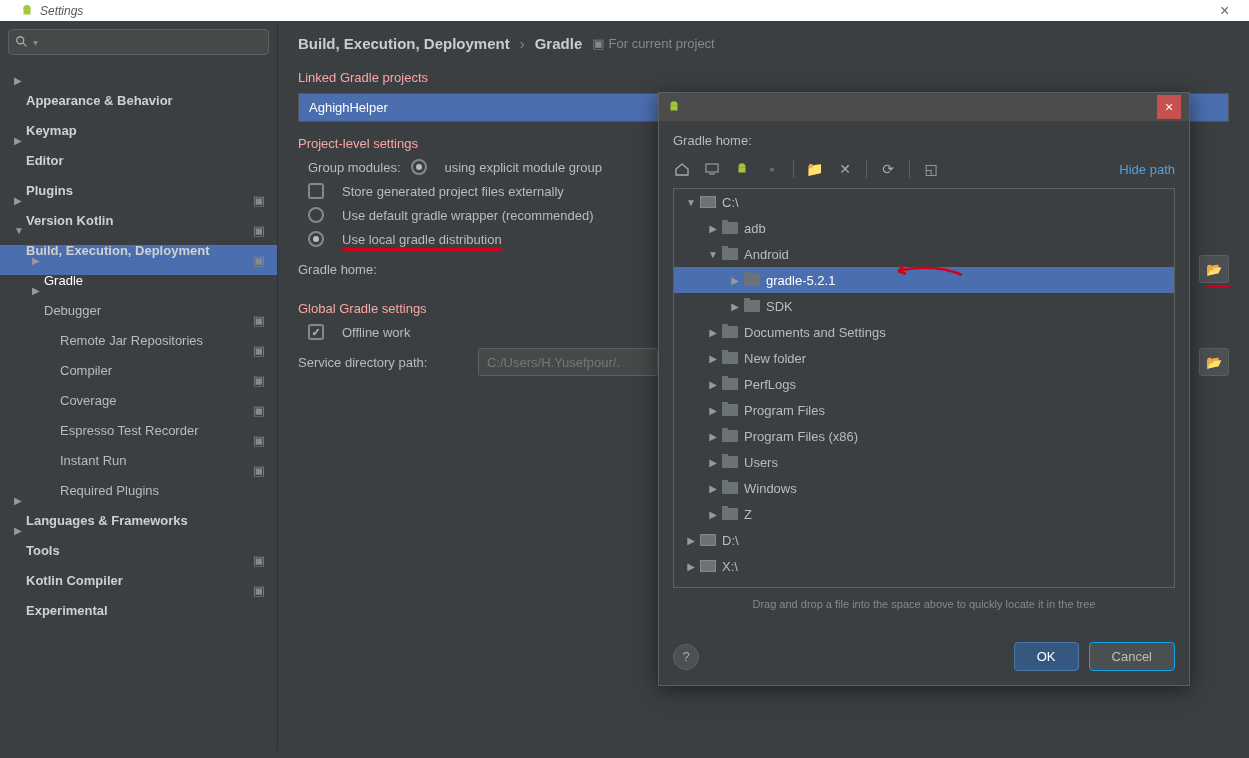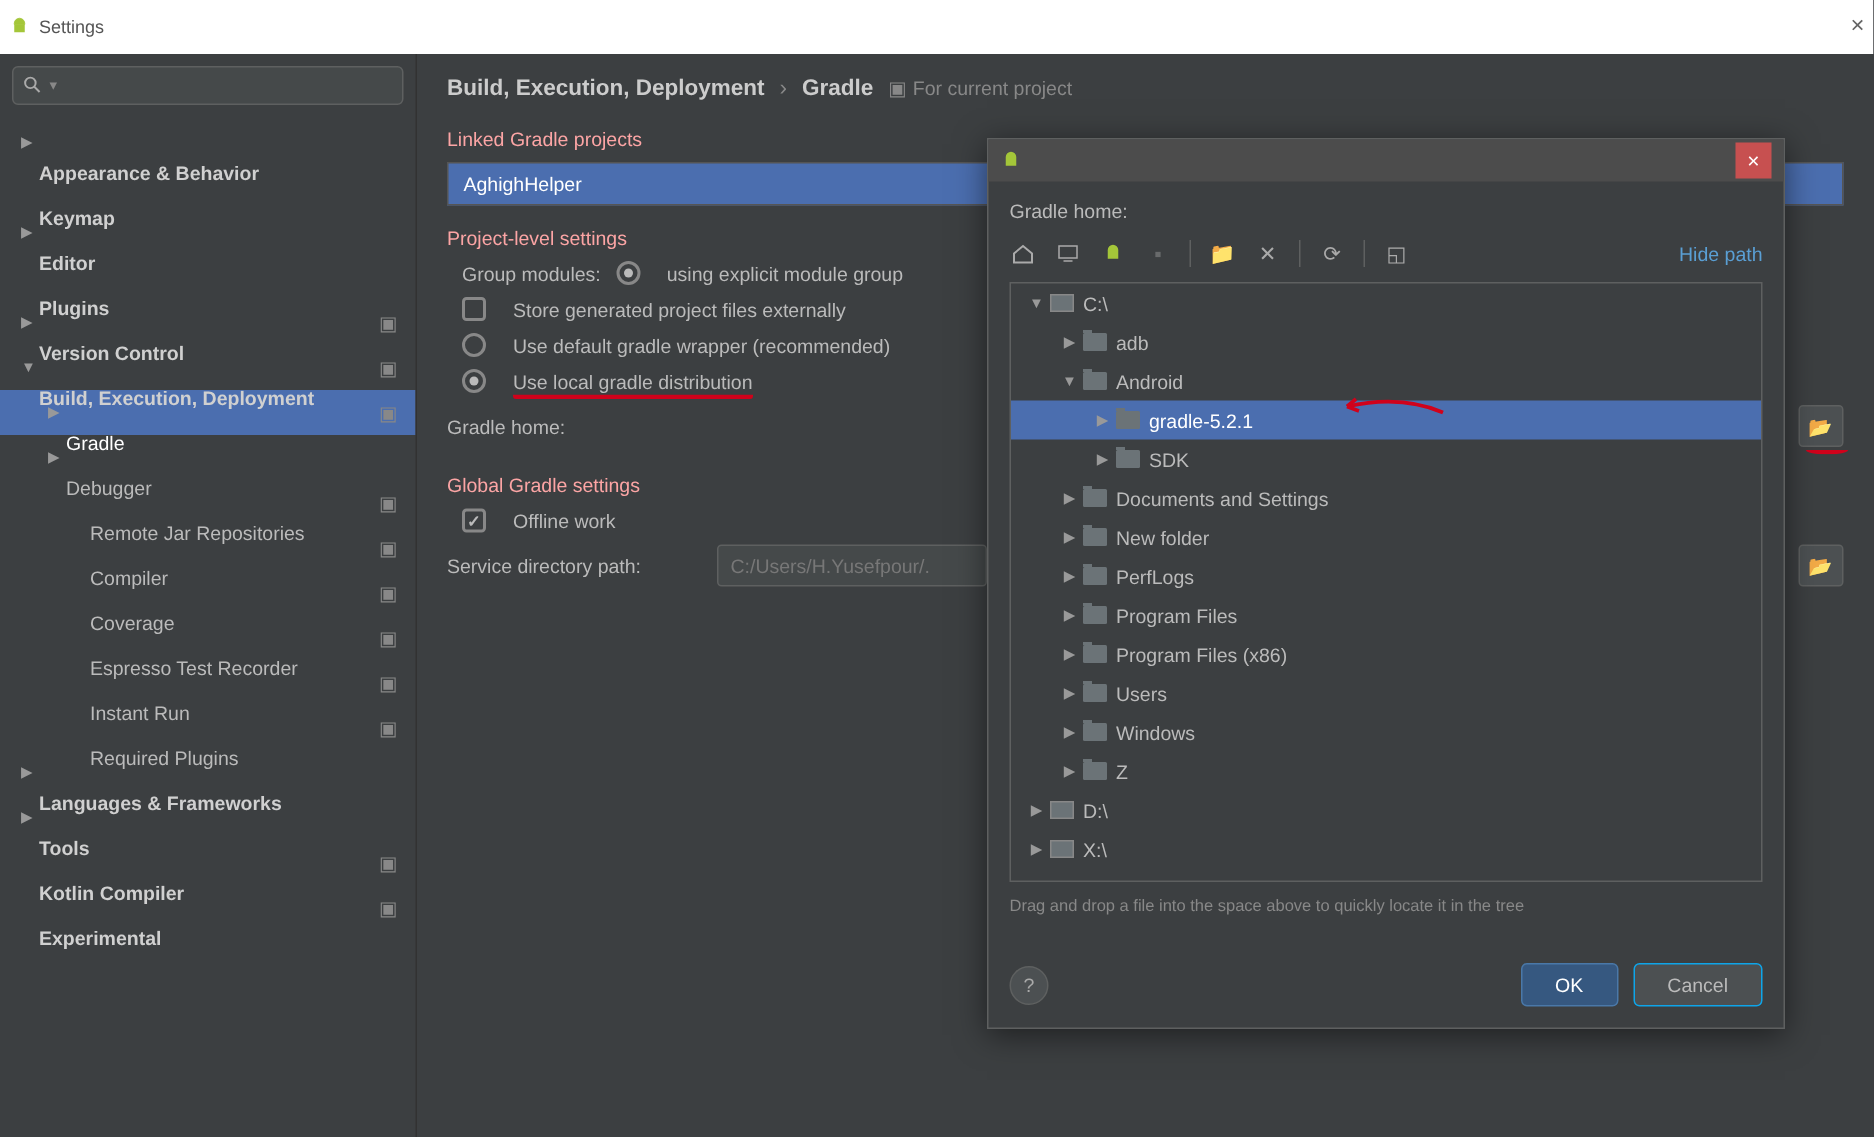--- a/index.html
+++ b/index.html
@@ -1,18 +1,18 @@
 <!DOCTYPE html>
 <html><head>
 <meta charset="utf-8">
 <style>
 * { margin:0; padding:0; box-sizing:border-box; font-family:"Segoe UI",Arial,sans-serif; }
 body { background:#3c3f41; color:#bbb; width:1249px; height:758px; overflow:hidden; position:relative; }
 
-.titlebar { height:36px; background:#fff; display:flex; align-items:center; padding:0 6px; color:#555; font-size:12px; }
+.titlebar { height:21px; background:#fff; display:flex; align-items:center; padding:0 20px; color:#555; font-size:12px;font-style:italic; }
 .titlebar .android-icon { width:14px; height:14px; margin-right:6px; }
 .titlebar .close { margin-left:auto; font-size:16px; color:#666; cursor:pointer; }
 
 .main { display:flex; height:730px; background:#3c3f41; }
 .sidebar { width:278px; background:#3c3f41; border-right:1px solid #323232; display:flex; flex-direction:column; }
 .search-box { margin:8px 8px 10px 8px; height:26px; background:#45494a; border:1px solid #5e6060; border-radius:4px; display:flex; align-items:center; padding:0 6px; }
 .search-box svg { width:14px; height:14px; }
 
 .tree { flex:1; overflow:auto; font-size:13px; }
 .tree-item { display:flex; align-items:center; height:30px; padding-left:14px; cursor:pointer; color:#bbb; }
@@ -62,21 +62,21 @@
 .path-row { display:flex; gap:6px; margin-bottom:8px; }
 .path-input { flex:1; background:#45494a; border:1px solid #5e6060; height:28px; color:#bbb; padding:0 8px; font-size:13px; border-radius:3px; }
 
 .file-tree { border:1px solid #5e6060; height:400px; background:#3c3f41; font-size:13px; overflow:auto; }
 .ft-item { display:flex; align-items:center; height:26px; color:#bbb; cursor:pointer; }
 .ft-item.sel { background:#4b6eaf; color:#fff; }
 .ft-item .exp { width:18px; text-align:center; color:#999; font-size:10px; }
 .ft-item .folder { width:16px; height:12px; background:#6b7377; border-radius:1px; margin-right:6px; position:relative; }
 .ft-item .folder::before { content:""; position:absolute; top:-2px; left:0; width:6px; height:2px; background:#6b7377; }
 .ft-item .drive { width:16px; height:12px; background:#6b7377; border:1px solid #888; margin-right:6px; }
-.hint { text-align:left; color:#888; font-size:11px; margin:10px 0; }
+.hint { text-align:center; color:#888; font-size:11px; margin:10px 0; }
 .red-arrow { position:absolute; right:200px; top:238px; }
 .dialog-buttons { display:flex; gap:10px; padding:10px 14px 14px; align-items:center; }
 .help-btn { width:26px; height:26px; border-radius:50%; background:#4c5052; border:1px solid #5e6060; color:#aaa; display:flex; align-items:center; justify-content:center; font-size:13px; }
 .btn { padding:6px 22px; border-radius:4px; font-size:13px; border:1px solid #0ea5e9; cursor:pointer; }
 .btn-primary { background:#365880; color:#fff; border-color:#4a78a8; }
 .btn-secondary { background:#4c5052; color:#bbb; }
 .spacer { flex:1; }
 </style>
 </head>
 <body>
@@ -111,21 +111,21 @@
         <div class="tree-item bold">
           <span class="expand">▶</span>
           <span class="label">Editor</span>
         </div>
         <div class="tree-item bold">
           <span class="expand"></span>
           <span class="label">Plugins</span>
         </div>
         <div class="tree-item bold">
           <span class="expand">▶</span>
-          <span class="label">Version Control</span>
+          <span class="label">Version Kotlin</span>
           <span class="gear">▣</span>
         </div>
         <div class="tree-item bold">
           <span class="expand">▼</span>
           <span class="label">Build, Execution, Deployment</span>
           <span class="gear">▣</span>
         </div>
         <div class="tree-item lvl1 selected">
           <span class="expand">▶</span>
           <span class="label">Gradle</span>

